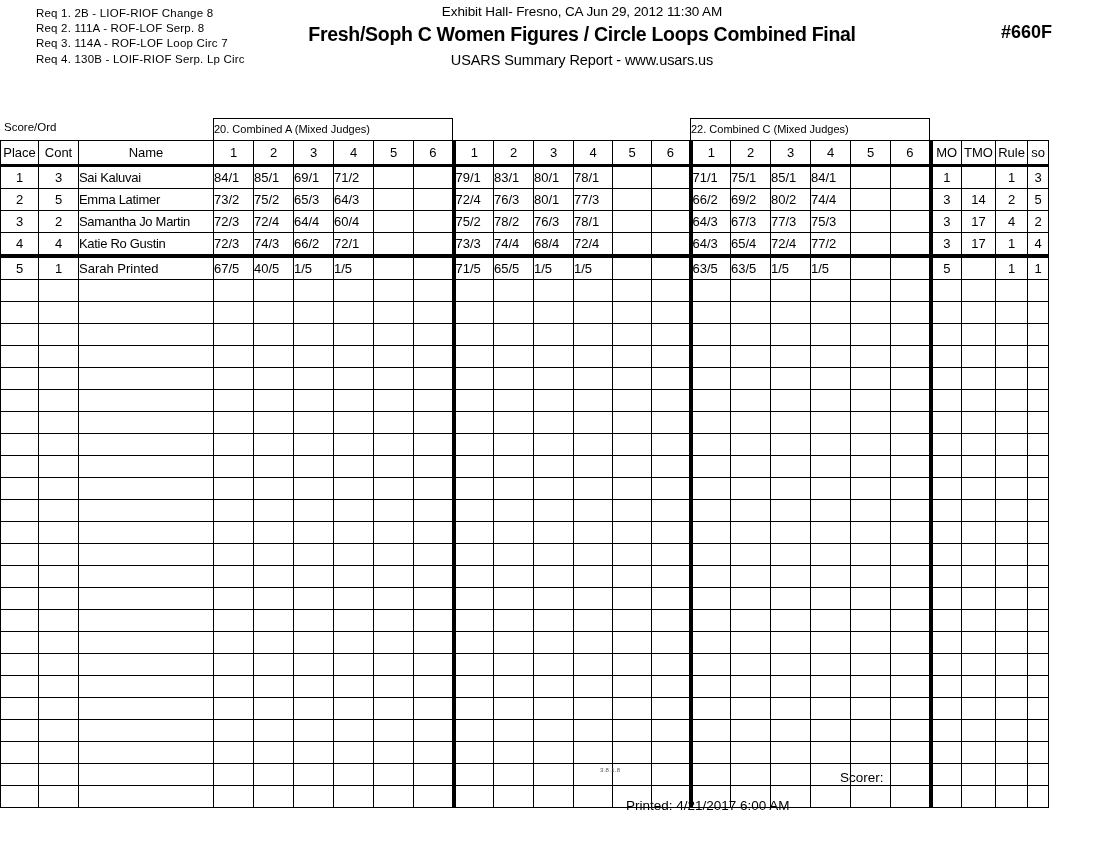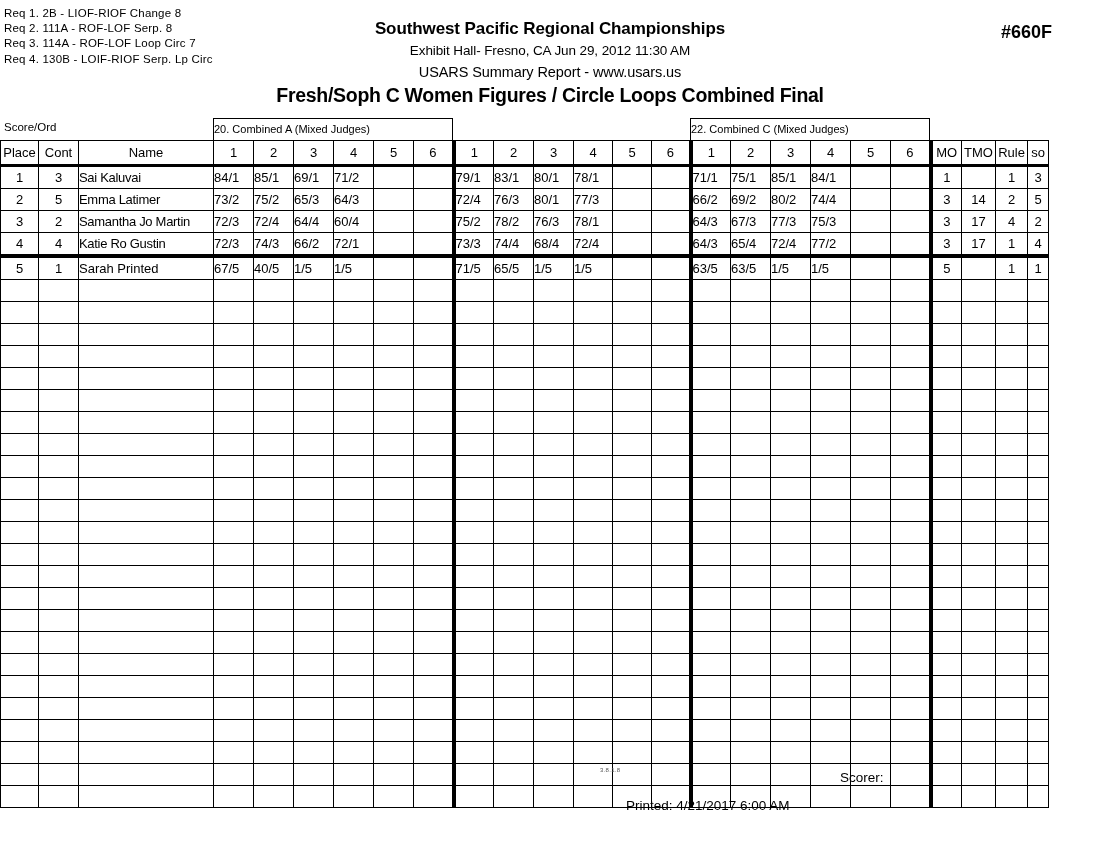--- a/index.html
+++ b/index.html
@@ -13,20 +13,21 @@
     font-family: "Liberation Sans", sans-serif;
     color: #000000;
     position: relative;
     overflow: hidden;
   }
 
   
   #header {
     position: relative;
     height: 115px;
+    margin-left: 32px;
   }
   #req-list {
     position: absolute;
     left: 4px;
     top: 6px;
     font-size: 11.5px;
     line-height: 15.2px;
     white-space: nowrap;
   }
   #req-list div { letter-spacing: 0.2px; }
@@ -174,24 +175,23 @@
 <div id="header">
 
   <div id="req-list">
     <div>Req  1.  2B - LIOF-RIOF Change 8</div>
     <div>Req  2.  111A - ROF-LOF Serp. 8</div>
     <div>Req  3.  114A - ROF-LOF Loop Circ 7</div>
     <div>Req  4.  130B - LOIF-RIOF Serp. Lp Circ</div>
   </div>
 
   <div id="title-block">
-    <div id="meet-name">Southwest Pacific Regional Championships</div>
     <div id="meet-place">Exhibit Hall-  Fresno, CA  Jun 29, 2012  11:30 AM</div>
+    <div id="event-name">Fresh/Soph C Women Figures / Circle Loops Combined Final</div>
     <div id="report-name">USARS Summary Report - www.usars.us</div>
-    <div id="event-name">Fresh/Soph C Women Figures / Circle Loops Combined Final</div>
   </div>
 
   <div id="event-number">#660F</div>
 </div>
 
 <div id="scoreord-band">
   <div id="scoreord-label">Score/Ord</div>
   <div class="group-head" style="left:213px; width:240px;">20.  Combined A (Mixed Judges)</div>
   <div class="group-head" style="left:690px; width:240px;">22.  Combined C (Mixed Judges)</div>
 </div>

